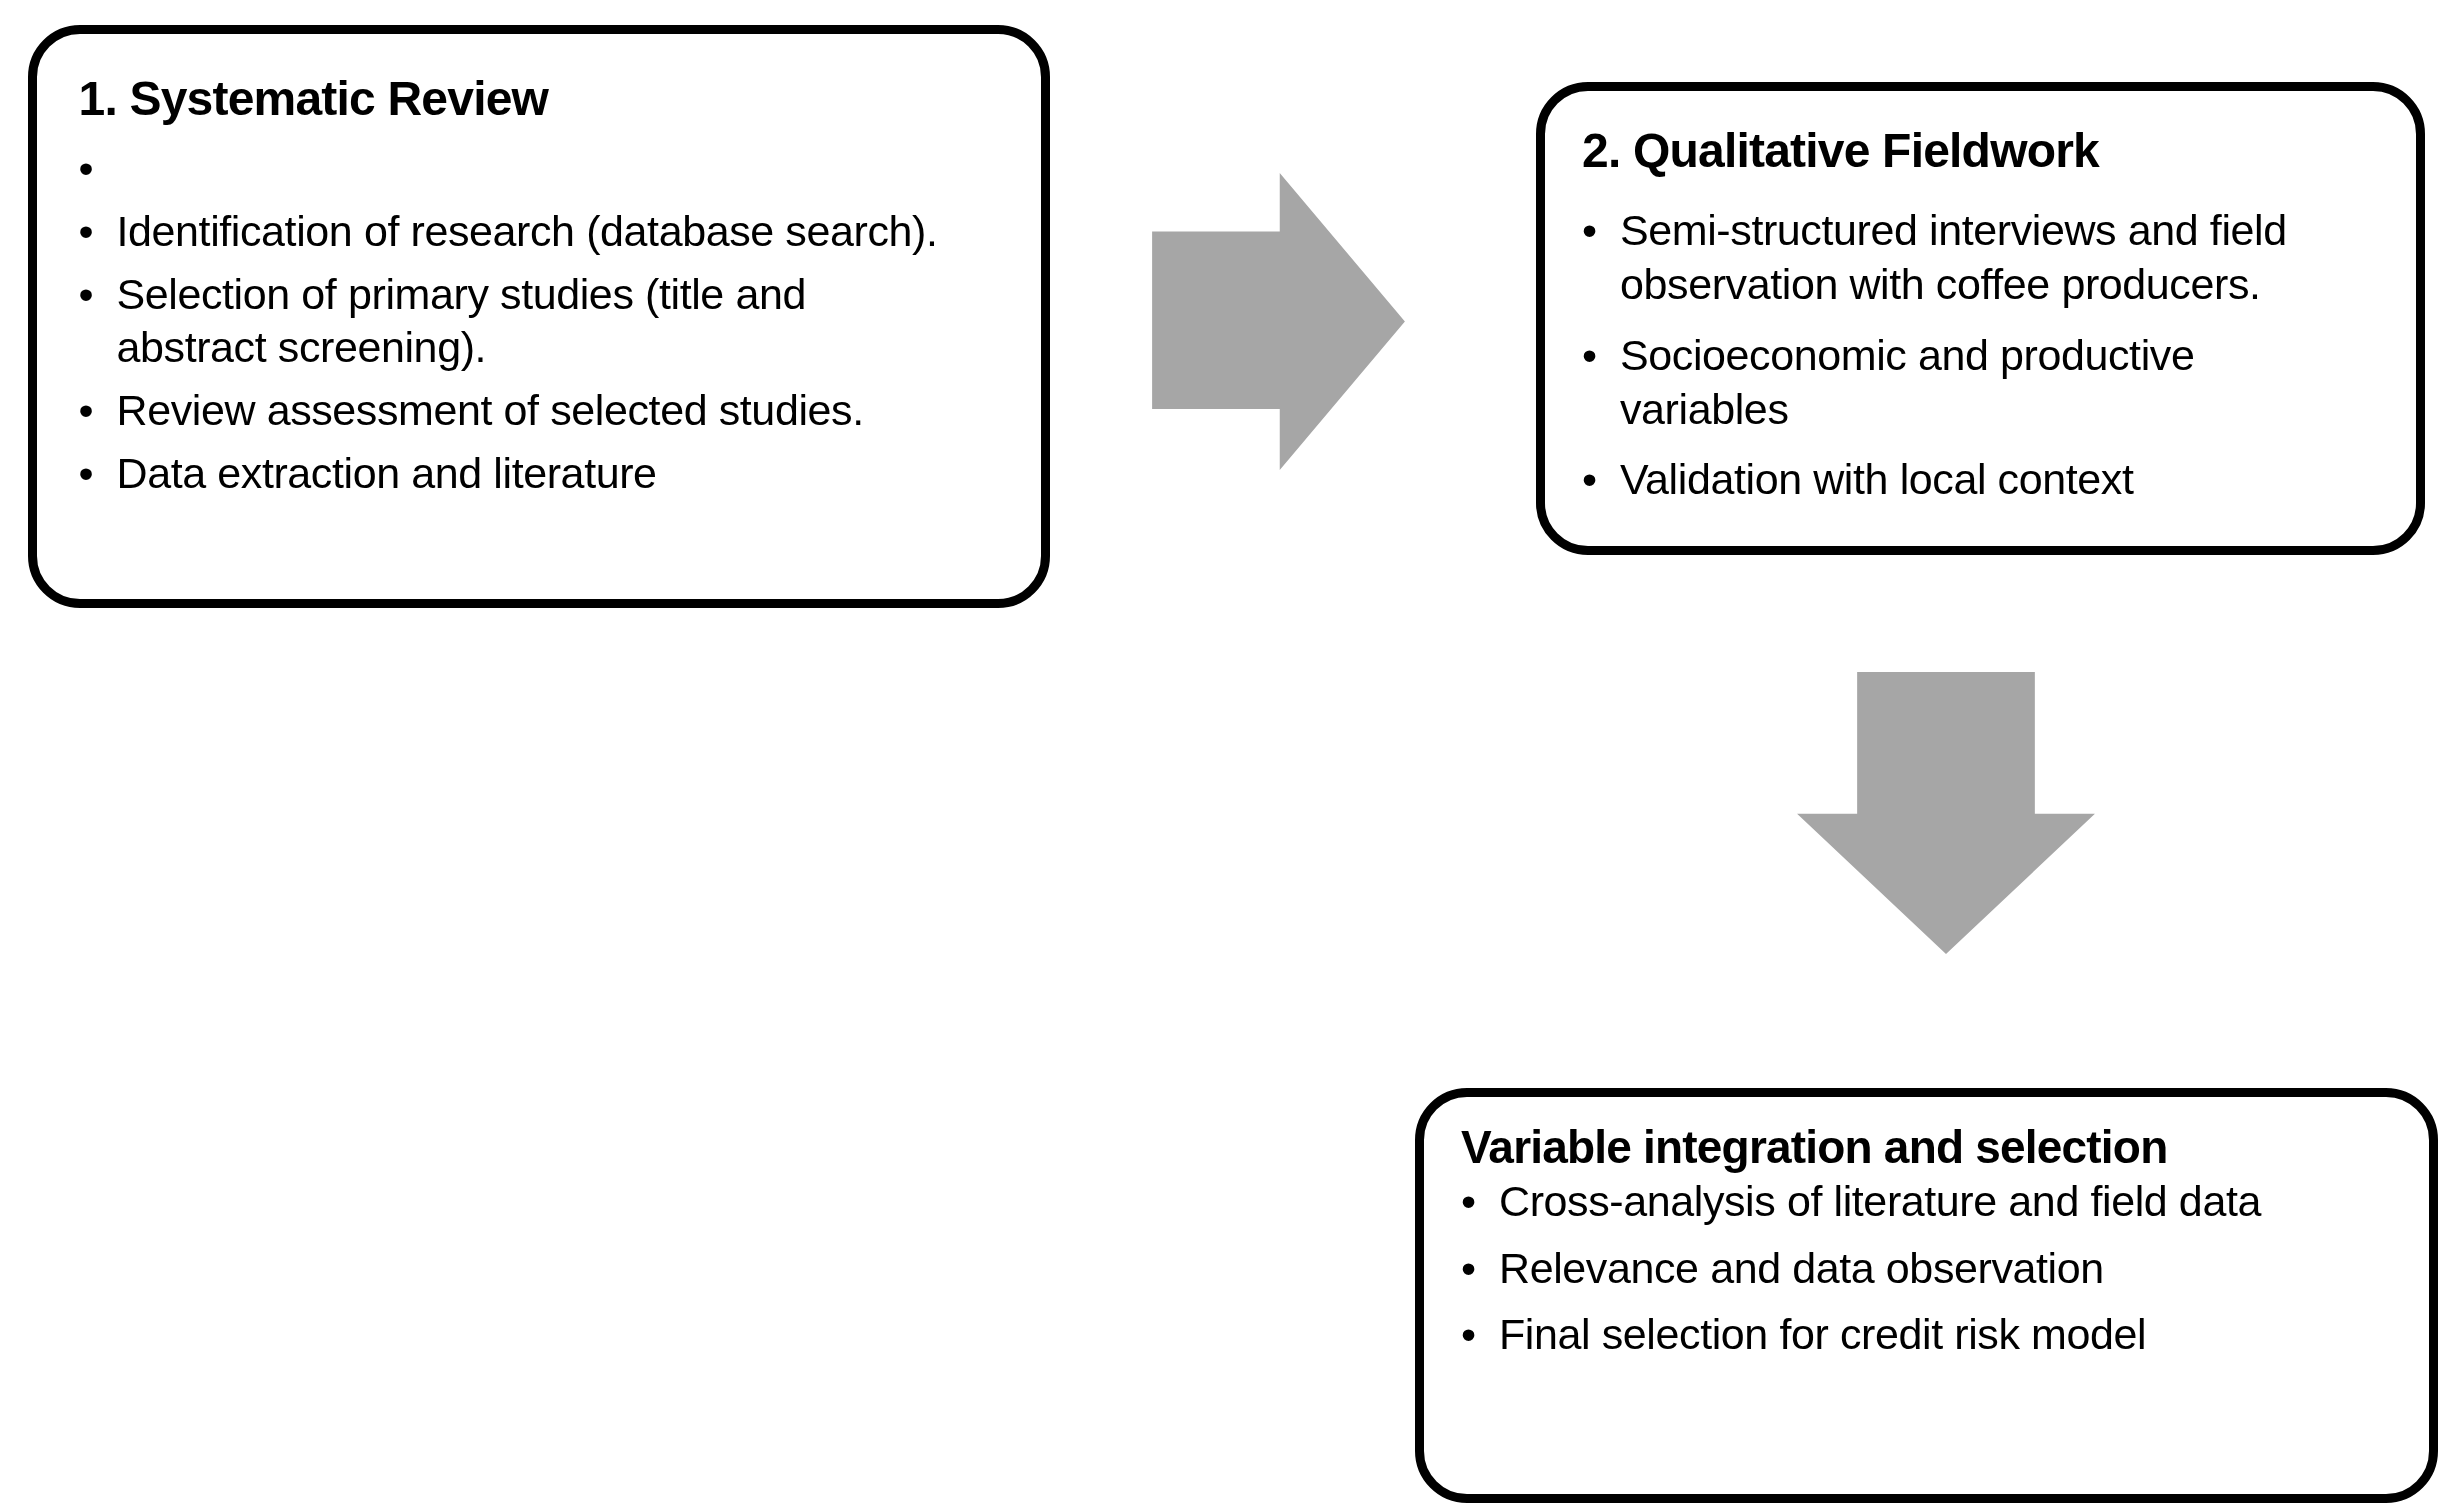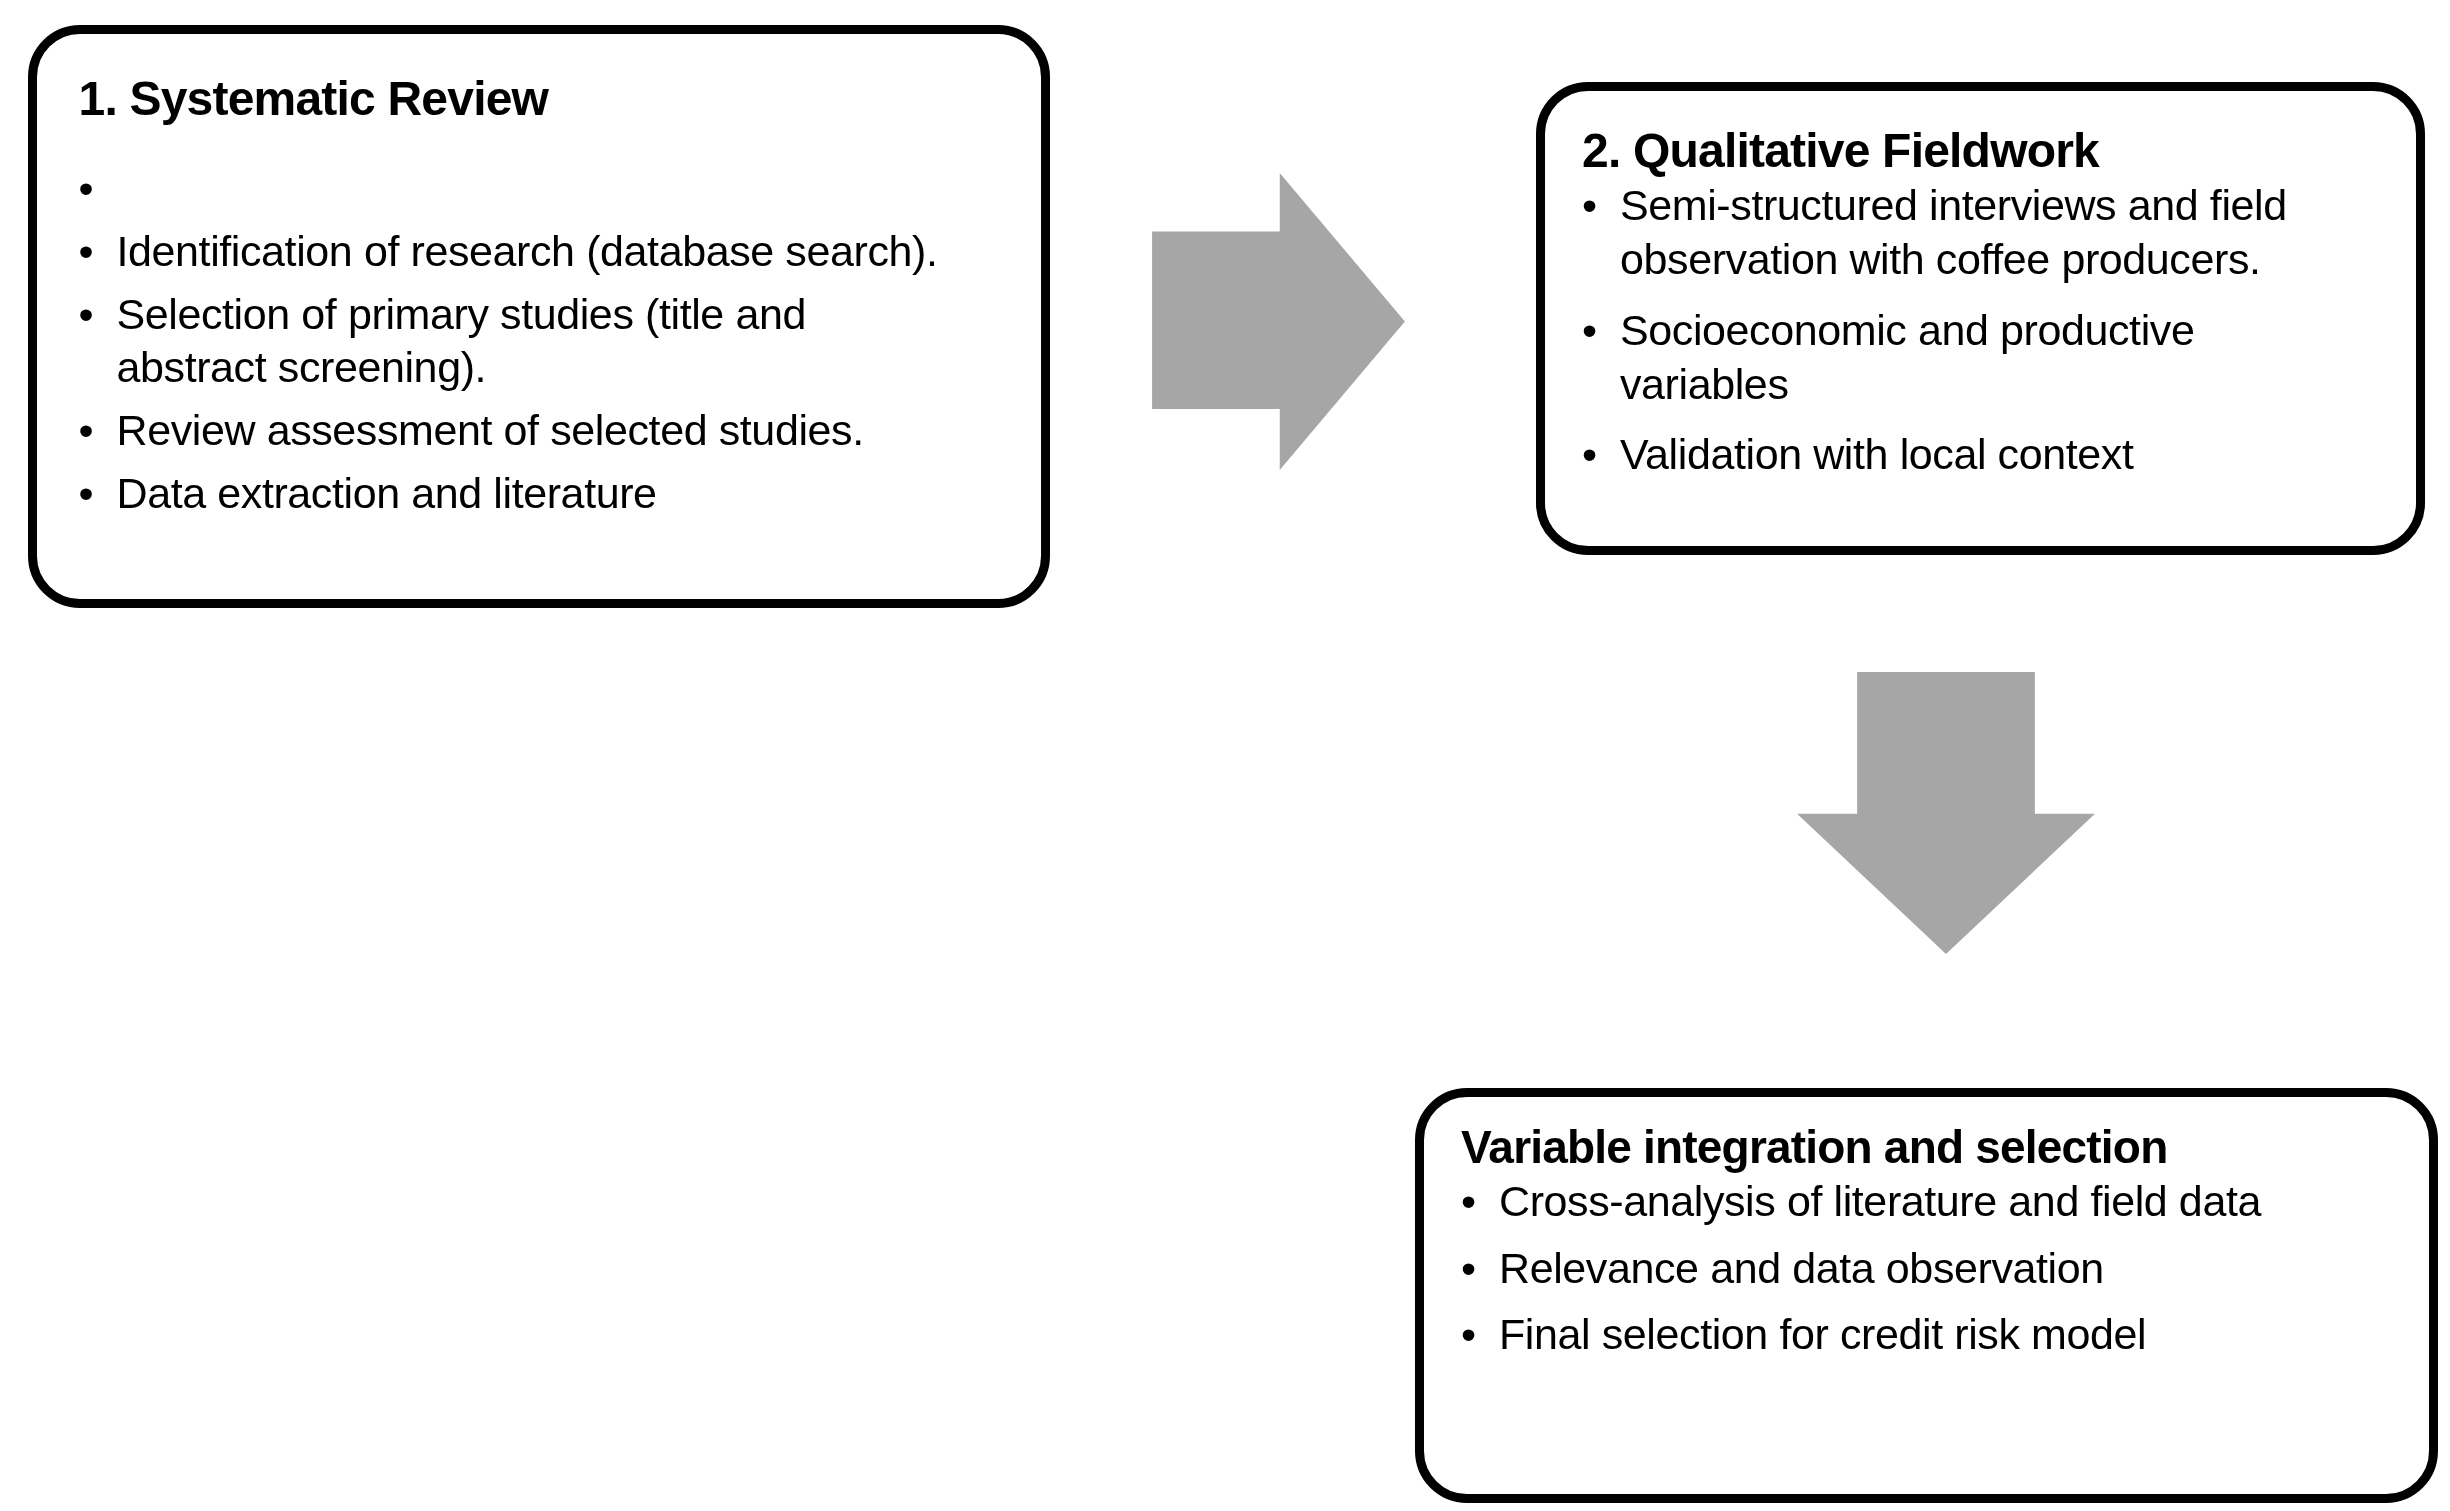--- a/index.html
+++ b/index.html
@@ -23,22 +23,22 @@
   .box2 { left: 1536px; top: 82px;   width: 889px; height: 473px; padding: 32px 23.4px 0 37px; }
   .box3 { left: 1415px; top: 1088px; width: 1023px; height: 415px; padding: 23.4px 23.4px 0 37px; }
   .box-title {
     margin: 0;
     font-size: 48px;
     font-weight: bold;
     line-height: 55px;
     letter-spacing: -0.8px;
     white-space: pre-line;
   }
-  .box1 .box-title { margin-bottom: 36px; }
-  .box2 .box-title { }
+  .box1 .box-title { margin-bottom: 16px; }
+  .box2 .box-title { margin-bottom: 25px; }
   .box3 .box-title { font-size: 46px; }
   ul.bullets { list-style: none; margin: 0; padding: 0; }
   li.bullet { display: flex; align-items: flex-start; }
   .box1 li.bullet { margin-bottom: 10px; font-size: 43px; line-height: 53px; }
   .box2 li.bullet { margin-bottom: 16.7px; font-size: 43px; line-height: 54px; }
   .box3 li.bullet { margin-bottom: 13.4px; font-size: 43px; line-height: 53px; }
   .dot {
     flex: 0 0 38px;
     width: 38px;
     text-align: left;

